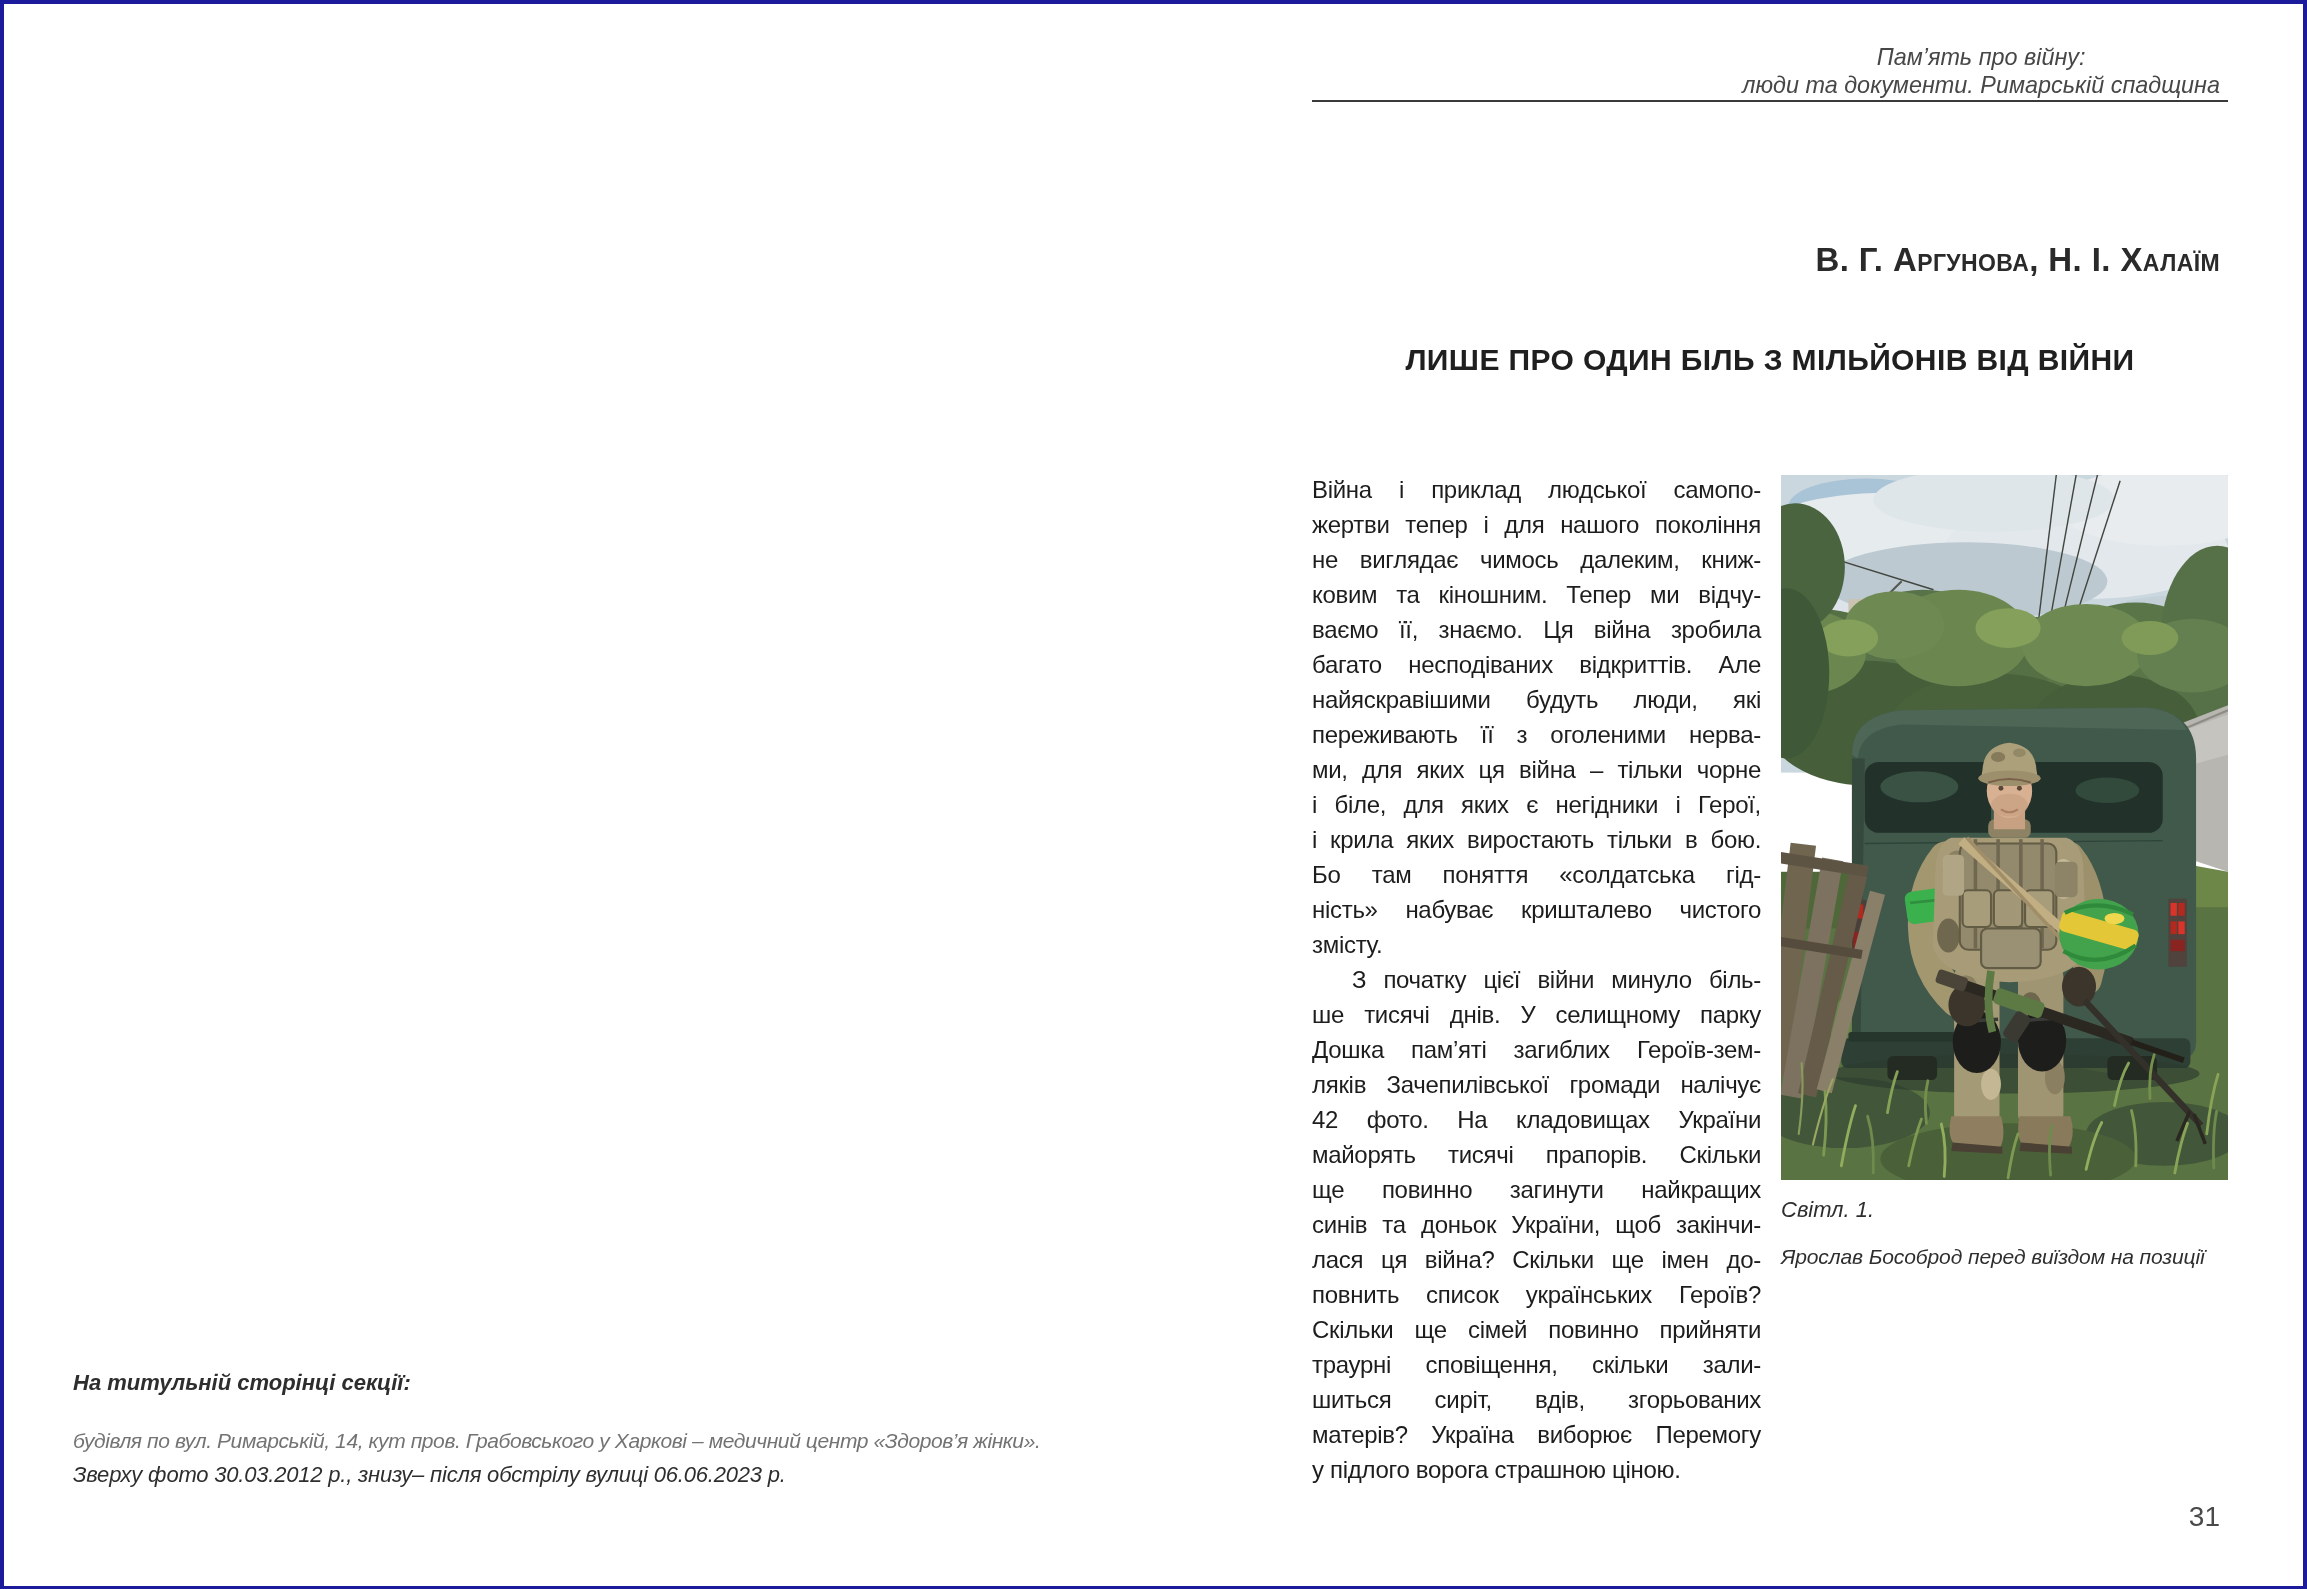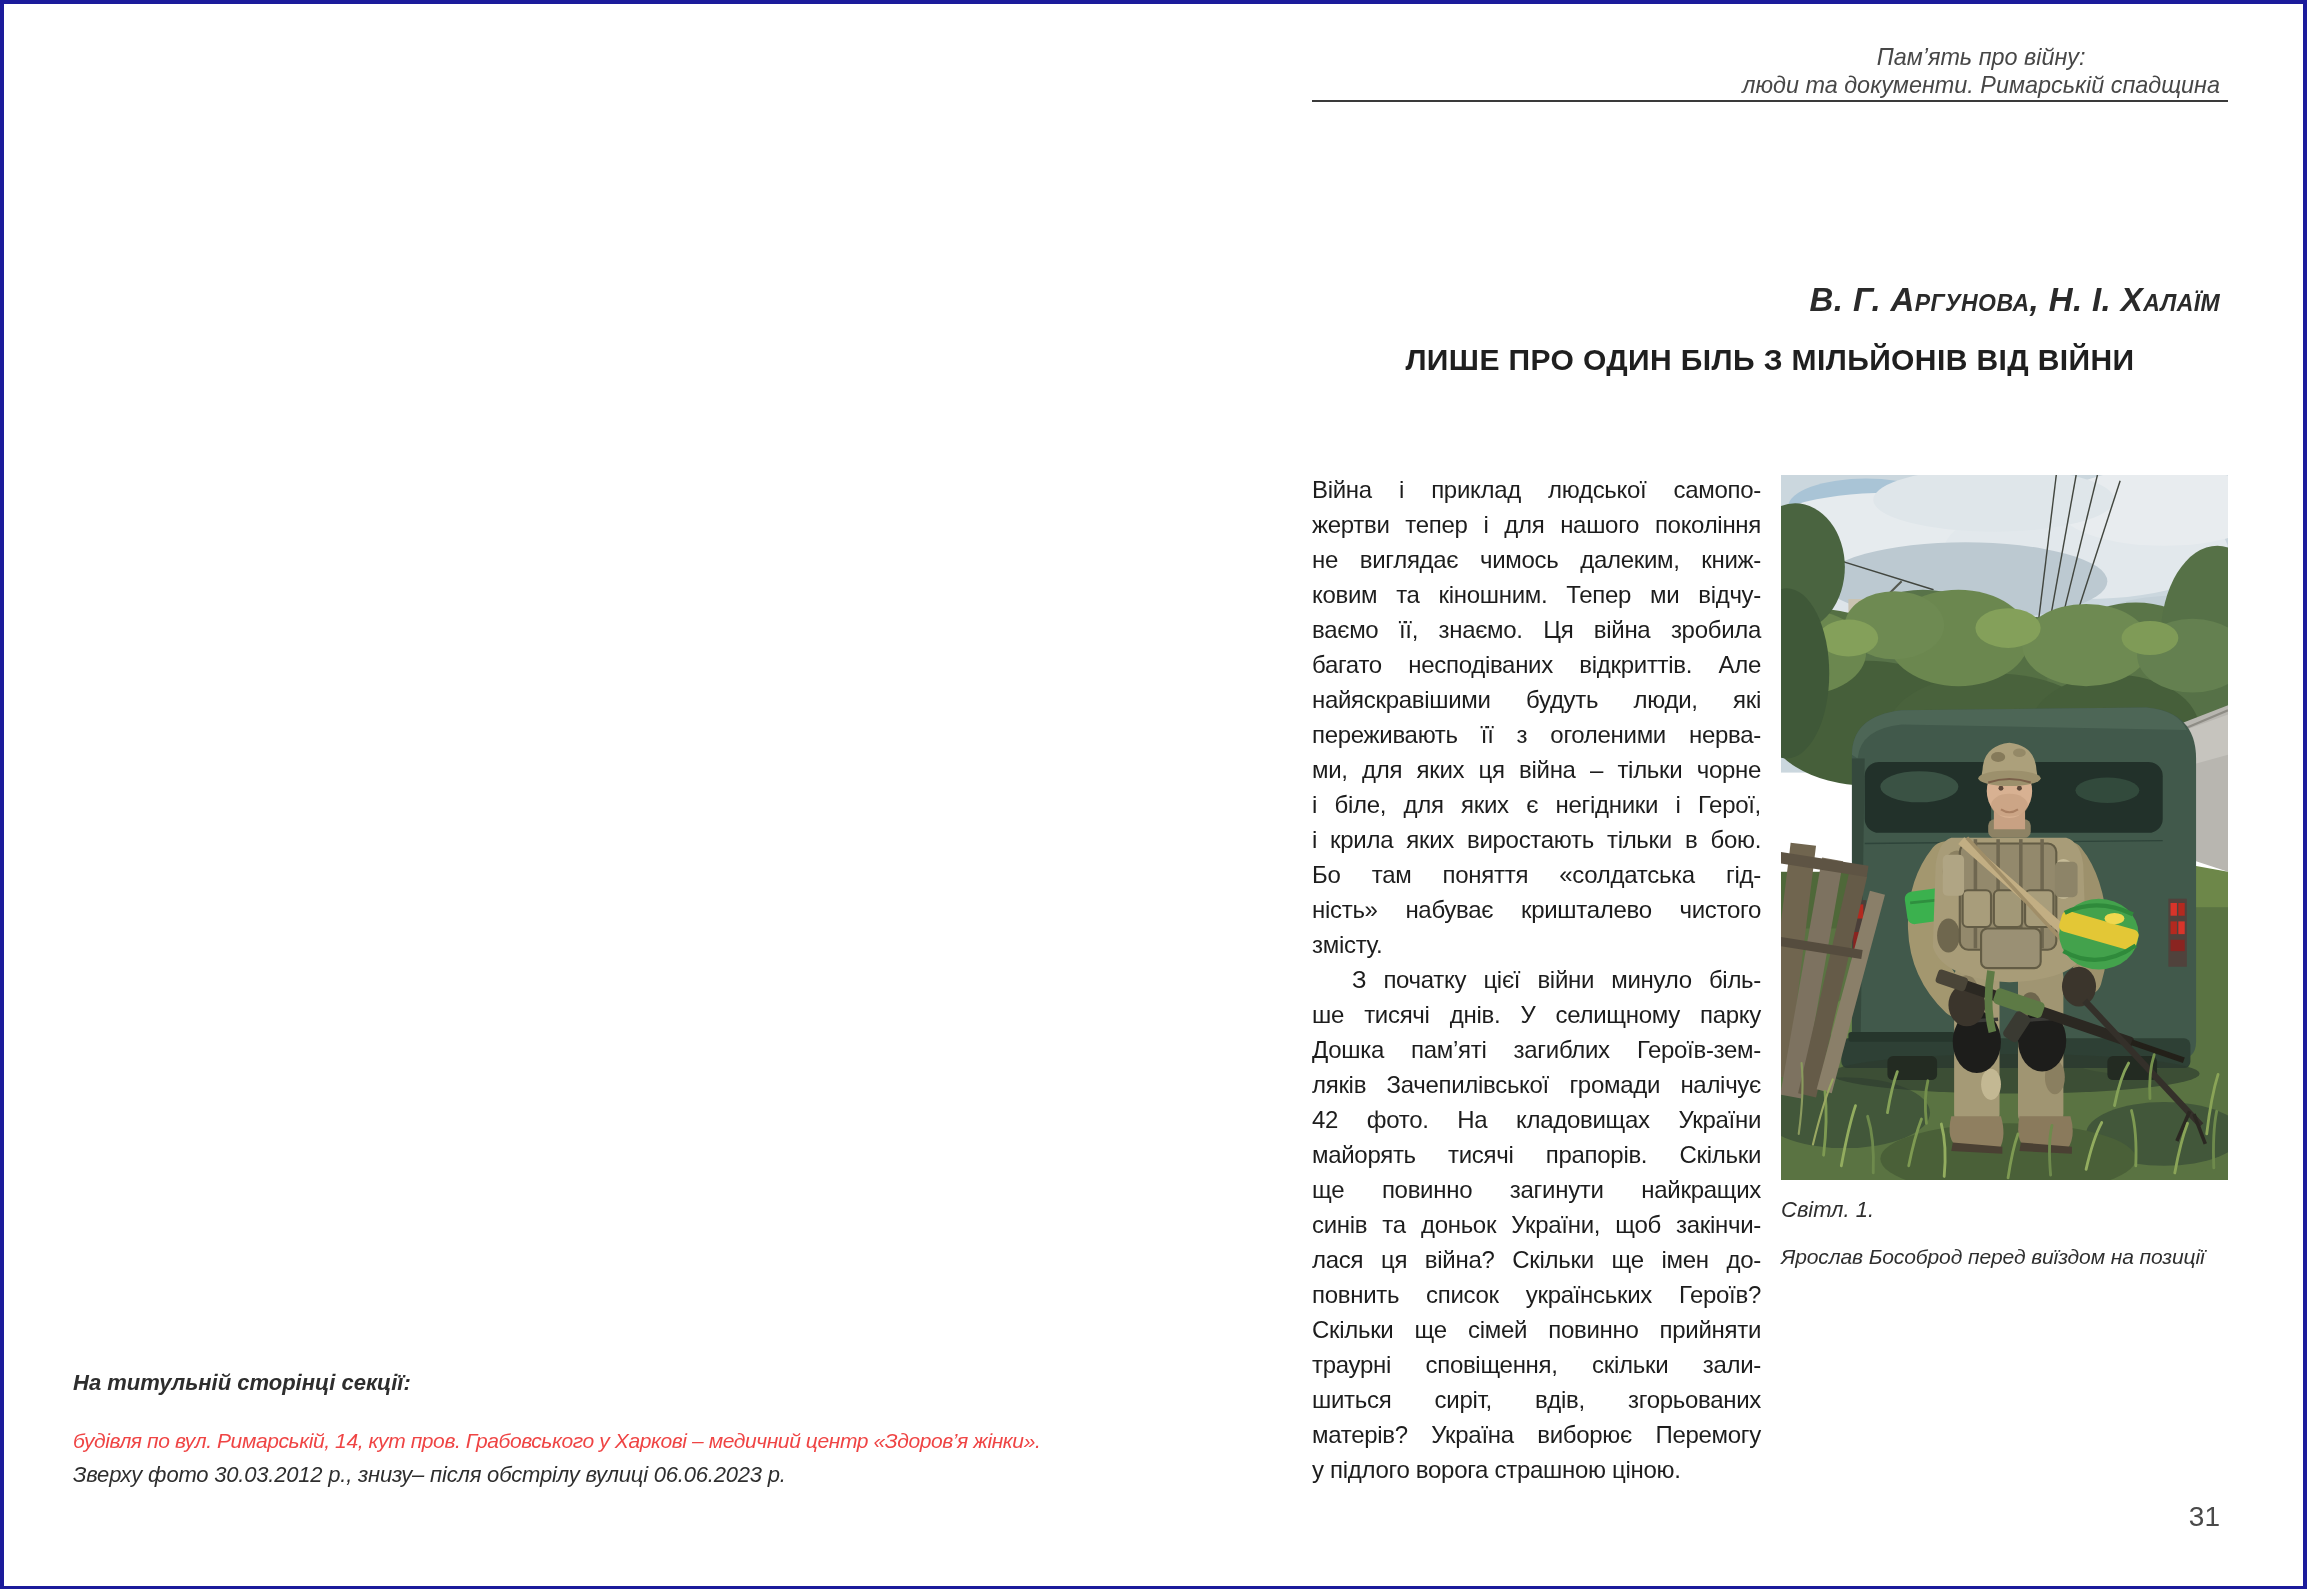--- a/index.html
+++ b/index.html
@@ -19,23 +19,23 @@
     font-style:italic;
     font-size:23.4px;line-height:28px;
     color:#474747;
   }
   .header-rule{
     position:absolute;left:1308px;top:96px;
     width:916px;height:2.1px;background:#3a3a3a;
   }
   .authors{
     position:absolute;top:237px;right:83px;
-    font-size:33px;font-weight:bold;font-style:italic;
+    font-size:33px;font-weight:bold;
     font-variant:small-caps;
-    color:#2a2a2a;letter-spacing:0.4px;margin-top:40px;
+    color:#2a2a2a;letter-spacing:0.4px;
   }
   .title{
     position:absolute;left:1308px;top:339px;width:916px;
     margin:0;text-align:center;
     font-size:30px;font-weight:bold;letter-spacing:0.4px;
     color:#1f1f1f;
   }
   .body-col{
     position:absolute;left:1308px;top:468px;width:449px;
     font-size:24px;line-height:35px;
@@ -56,21 +56,21 @@
   .fig-caption{
     position:absolute;left:1777px;top:1241px;
     font-style:italic;font-size:21px;color:#2e2e2e;letter-spacing:-0.1px;
   }
   .note-heading{
     position:absolute;left:69px;top:1366px;
     font-style:italic;font-size:22px;font-weight:bold;color:#2e2e2e;
   }
   .note-line1{
     position:absolute;left:69px;top:1425px;
-    font-style:italic;font-size:21px;color:#ef4444;letter-spacing:-0.4px;
+    font-style:italic;font-size:21px;color:#737373;letter-spacing:-0.4px;
   }
   .note-line2{
     position:absolute;left:69px;top:1458px;
     font-style:italic;font-size:22px;color:#2e2e2e;letter-spacing:-0.2px;
   }
   .page-number{
     position:absolute;right:83px;top:1497px;
     font-size:28px;color:#4a4a4a;
   }
 </style>

